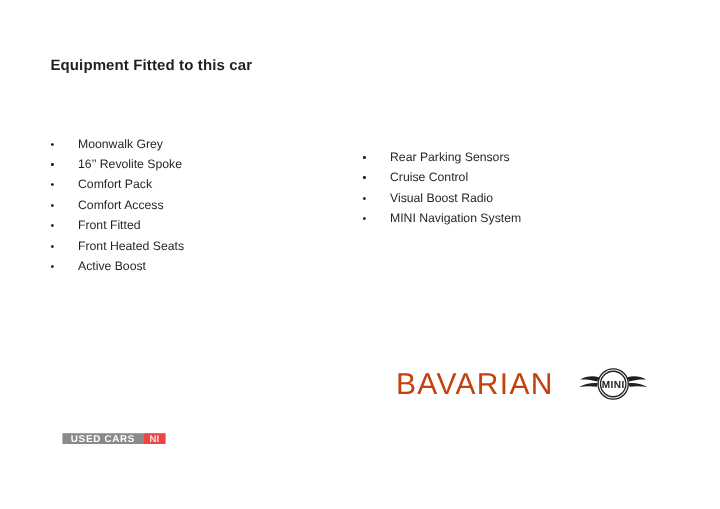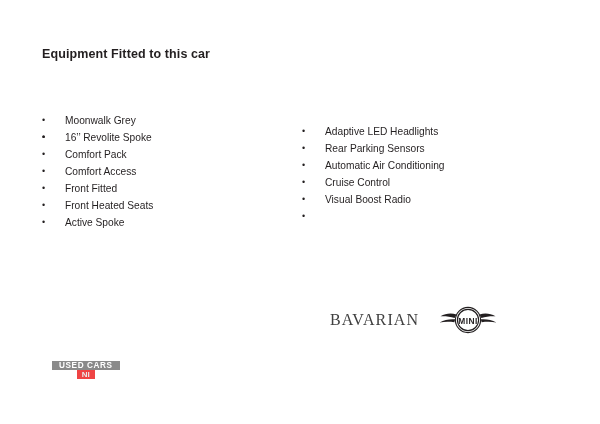--- a/index.html
+++ b/index.html
@@ -69,42 +69,42 @@
   }
   .brandblock {
     position: absolute;
     left: 330px;
     top: 303px;
     display: flex;
     flex-direction: row;
     align-items: center;
   }
   .brandname {
-    font-family: Liberation Serif, serif;
-    font-size: 16px;
+    font-family: Liberation Sans, sans-serif;
+    font-size: 25px;
     letter-spacing: 1.1px;
-    color: #404040;
+    color: #c2410c;
     line-height: 1;
   }
   .mini-logo {
     margin-left: 16px;
     width: 66px;
     height: 34px;
     position: relative;
   }
   .mini-logo svg {
     display: block;
   }
   .usedcars {
     position: absolute;
     left: 52px;
     top: 361px;
     display: flex;
-    flex-direction: column;
-    align-items: center;
+    flex-direction: row;
+    align-items: flex-start;
     height: 15px;
   }
   .usedcars .uc-main {
     background: #8a8a8a;
     color: #ffffff;
     font-size: 8.2px;
     font-weight: bold;
     letter-spacing: 0.6px;
     padding: 0 7px;
     display: flex;
@@ -131,32 +131,32 @@
 
     <div class="col left">
       <ul class="feature-list">
         <li><span class="bullet">•</span><span>Moonwalk Grey</span></li>
         <li><span class="bullet">•</span></li>
         <li><span class="bullet">•</span><span>16’’ Revolite Spoke</span></li>
         <li><span class="bullet">•</span><span>Comfort Pack</span></li>
         <li><span class="bullet">•</span><span>Comfort Access</span></li>
         <li><span class="bullet">•</span><span>Front Fitted</span></li>
         <li><span class="bullet">•</span><span>Front Heated Seats</span></li>
-        <li><span class="bullet">•</span><span>Active Spoke</span></li>
+        <li><span class="bullet">•</span><span>Active Boost</span></li>
       </ul>
     </div>
 
     <div class="col right">
       <ul class="feature-list">
-        <li><span class="bullet">•</span><span>Adaptive LED Headlights</span></li>
+        <li><span class="bullet">•</span></li>
         <li><span class="bullet">•</span><span>Rear Parking Sensors</span></li>
-        <li><span class="bullet">•</span><span>Automatic Air Conditioning</span></li>
+        <li><span class="bullet">•</span></li>
         <li><span class="bullet">•</span><span>Cruise Control</span></li>
         <li><span class="bullet">•</span><span>Visual Boost Radio</span></li>
-        <li><span class="bullet">•</span></li>
+        <li><span class="bullet">•</span><span>MINI Navigation System</span></li>
       </ul>
     </div>
 
   </div>
 
   <div class="brandblock">
     <div class="brandname">BAVARIAN</div>
     <div class="mini-logo">
       <svg width="66" height="34" viewBox="0 0 66 34" xmlns="http://www.w3.org/2000/svg">
         <g fill="none" stroke="#231f20" stroke-width="1.1">

